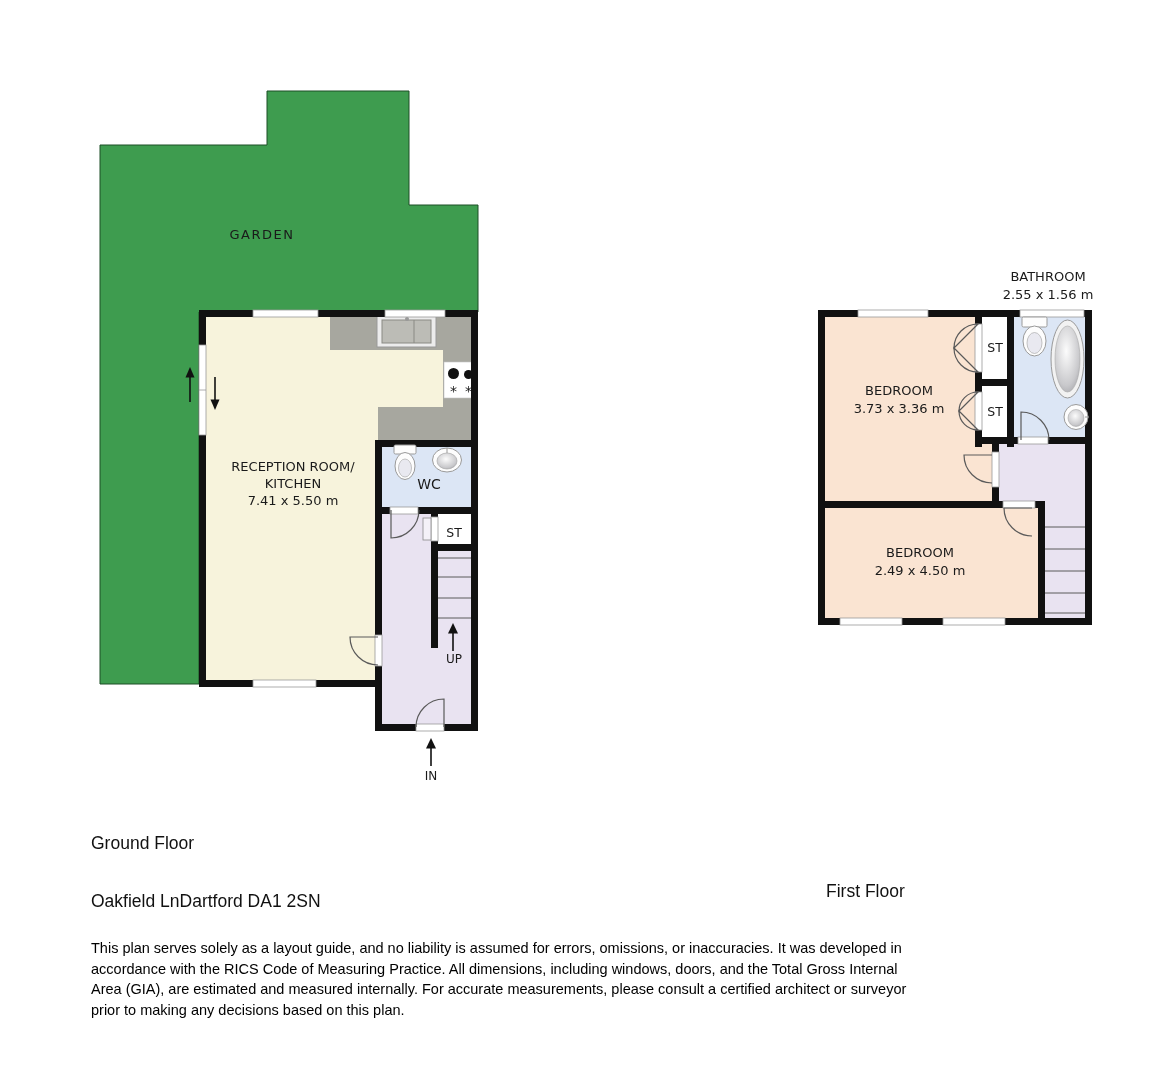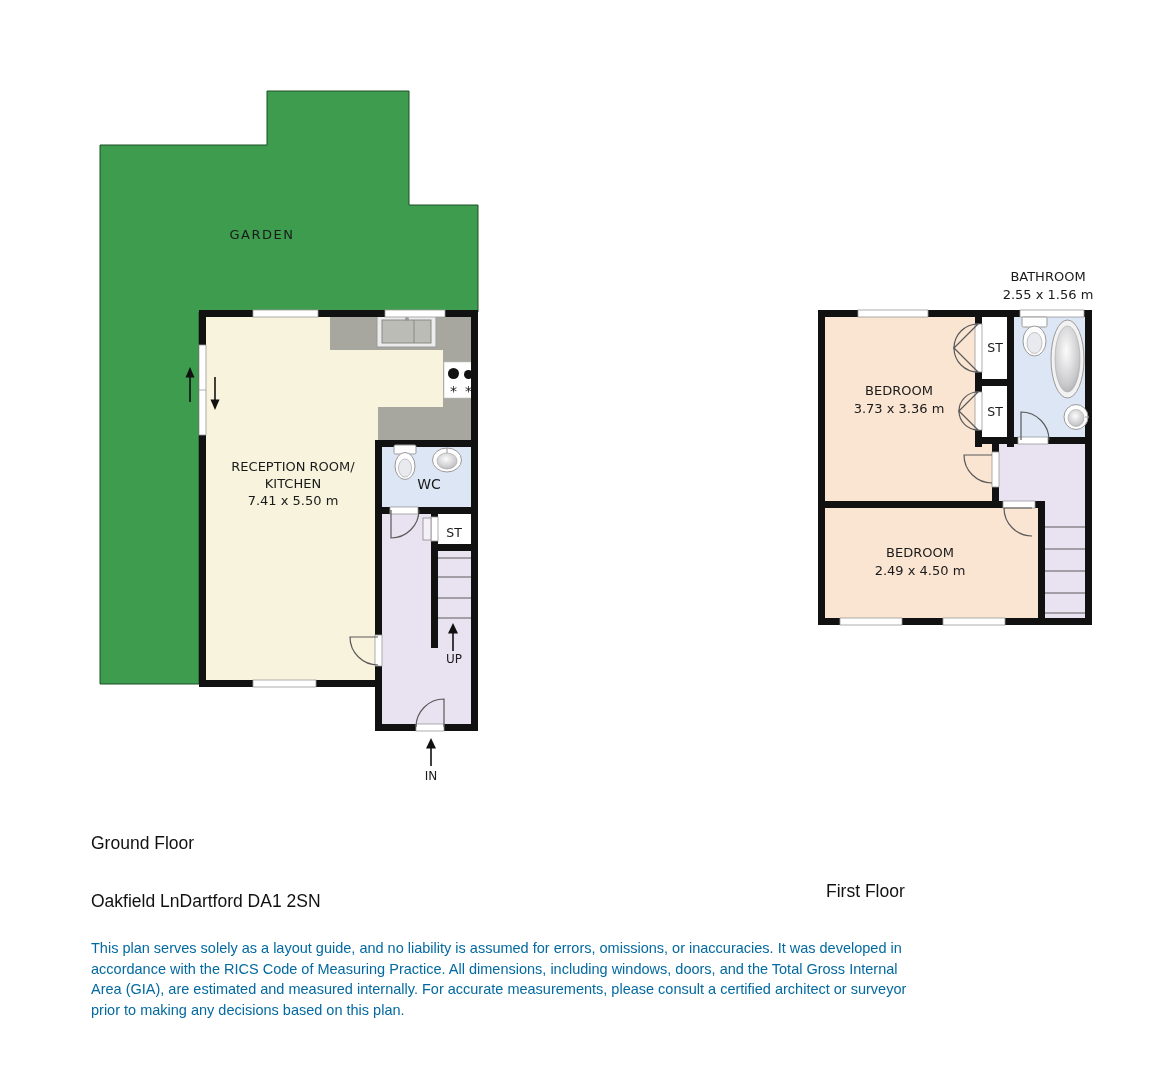--- a/index.html
+++ b/index.html
@@ -17,21 +17,21 @@
   .win{fill:#ffffff;stroke:#9a9a9a;stroke-width:.8;}
   .arc{fill:none;stroke:#5a5a5a;stroke-width:1.2;}
   .tread{stroke:#5a5a5a;stroke-width:1;}
   .fix{fill:#fdfdfd;stroke:#9a9a9a;stroke-width:1;}
   .arrow{stroke:#111;stroke-width:1.6;}
   .ah{fill:#111;}
   .lbl{font-size:13px;}
   .lbl-sm{font-size:12.5px;}
   .caption{position:absolute;font-size:17.5px;color:#111;}
   .address{position:absolute;font-size:17.5px;color:#111;text-align:center;}
-  .disclaimer{position:absolute;font-size:14.5px;line-height:20.5px;width:832px;color:#0369a1;}
+  .disclaimer{position:absolute;font-size:14.5px;line-height:20.5px;width:832px;color:#000000;}
 </style>
 </head>
 <body>
 
 <div id="stage">
 <svg width="1158" height="1080" viewBox="0 0 1158 1080">
   <defs>
     <radialGradient id="tubg" cx="45%" cy="38%" r="80%">
       <stop offset="0" stop-color="#fcfcfc"></stop>
       <stop offset="0.65" stop-color="#c9c9cc"></stop>

